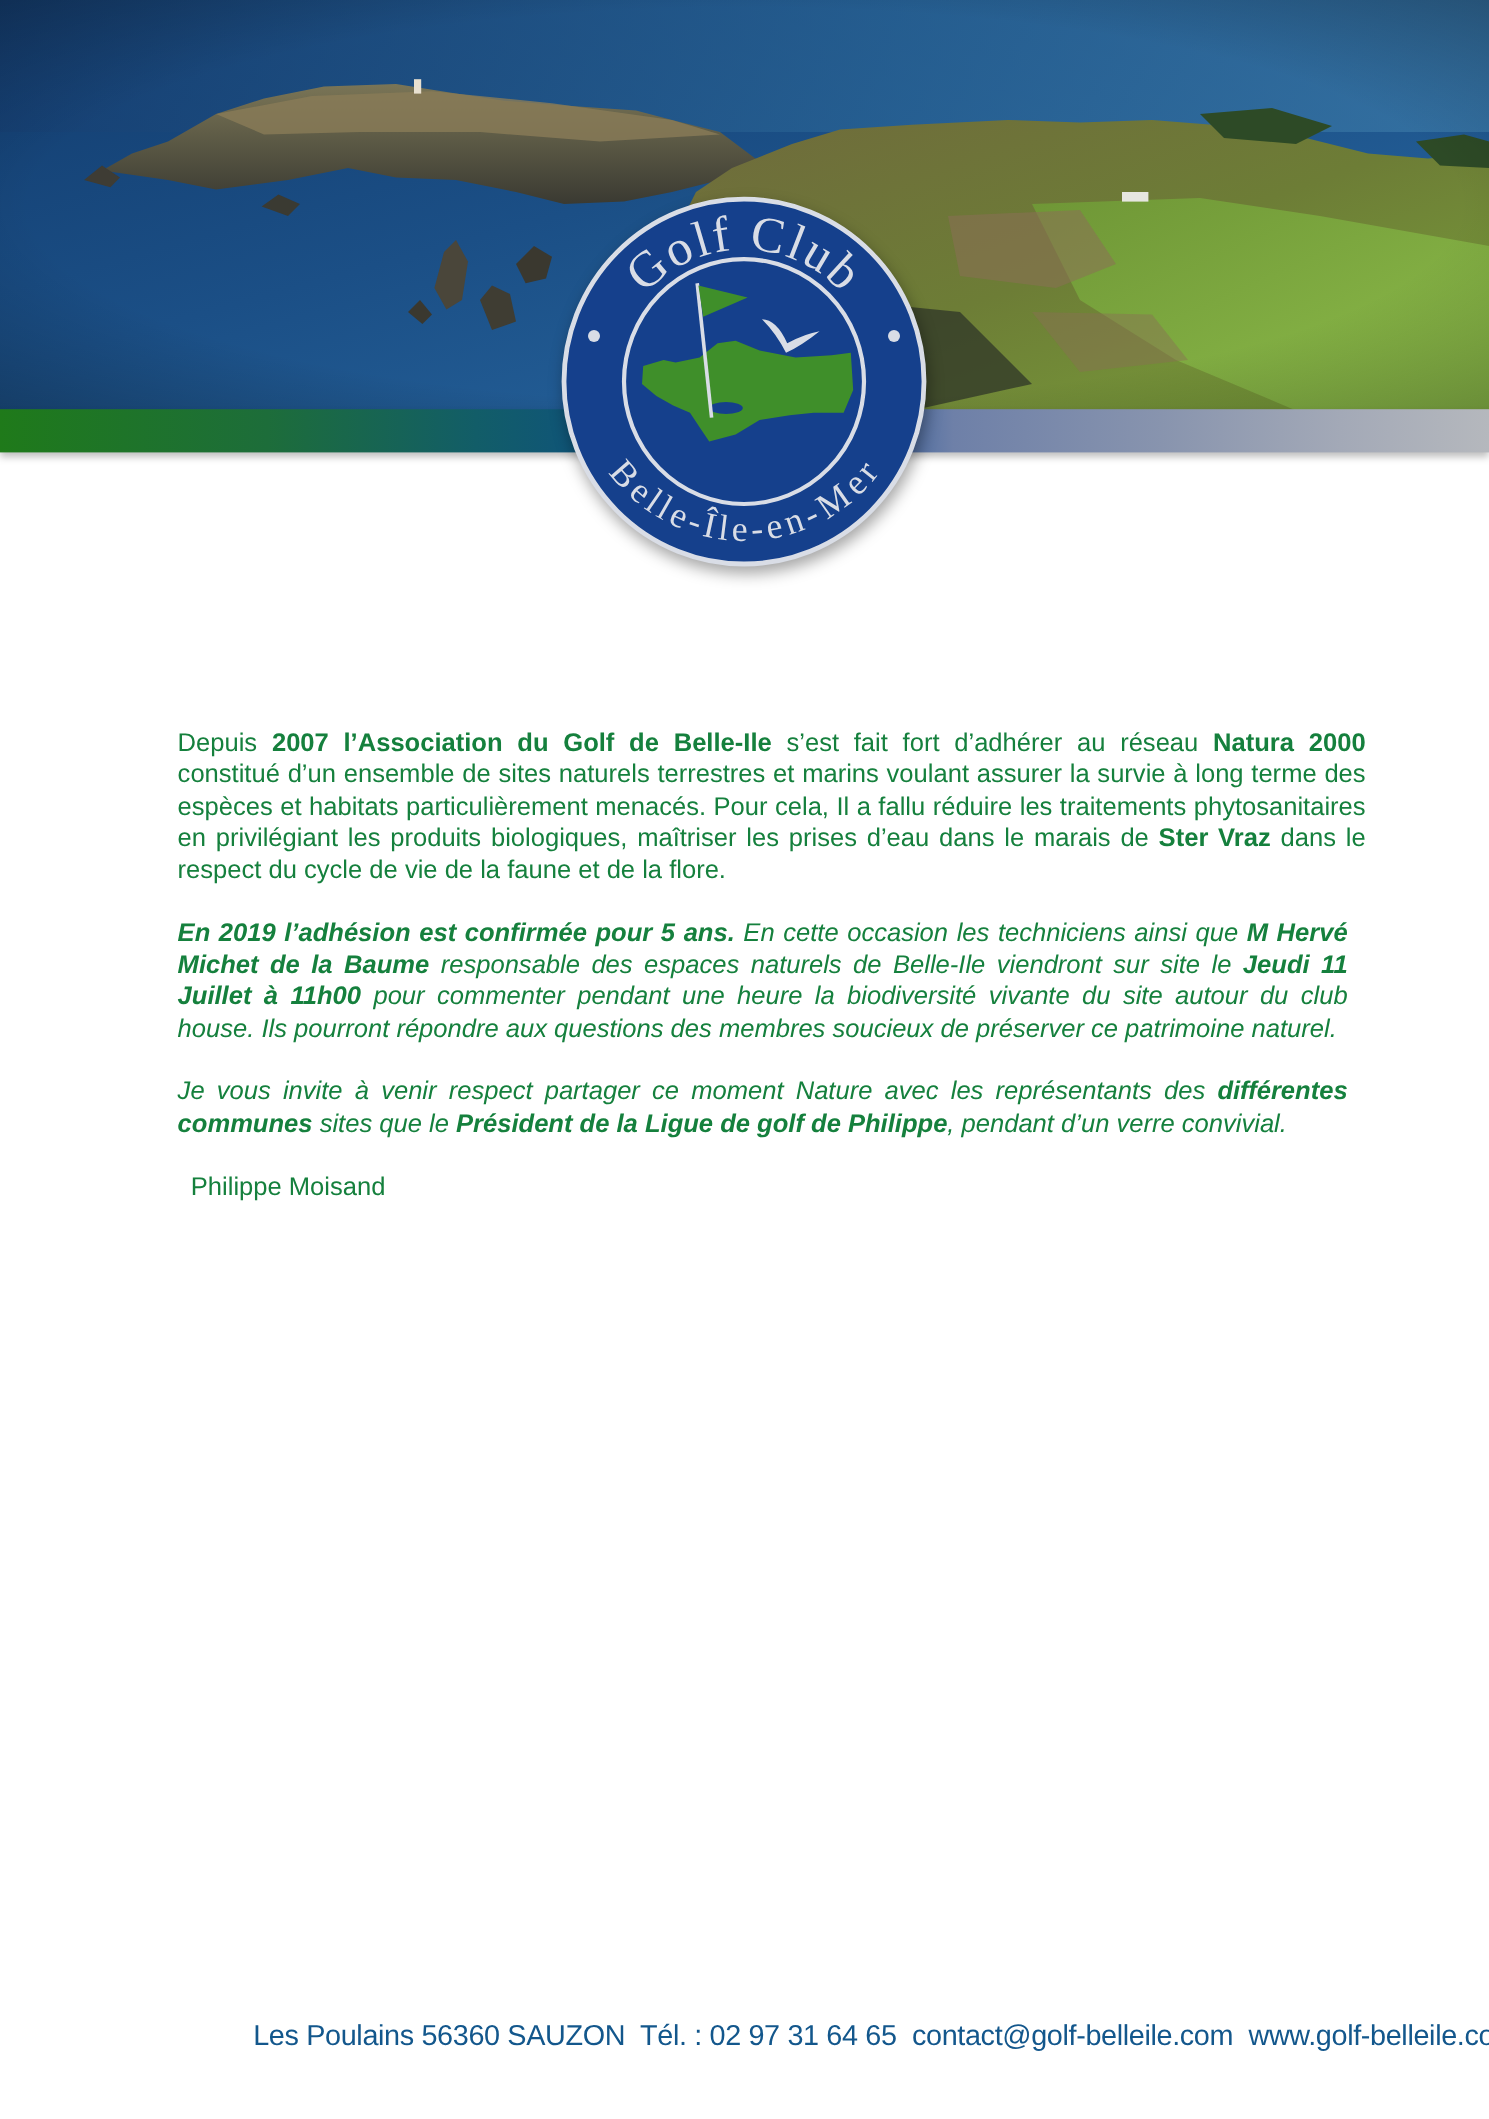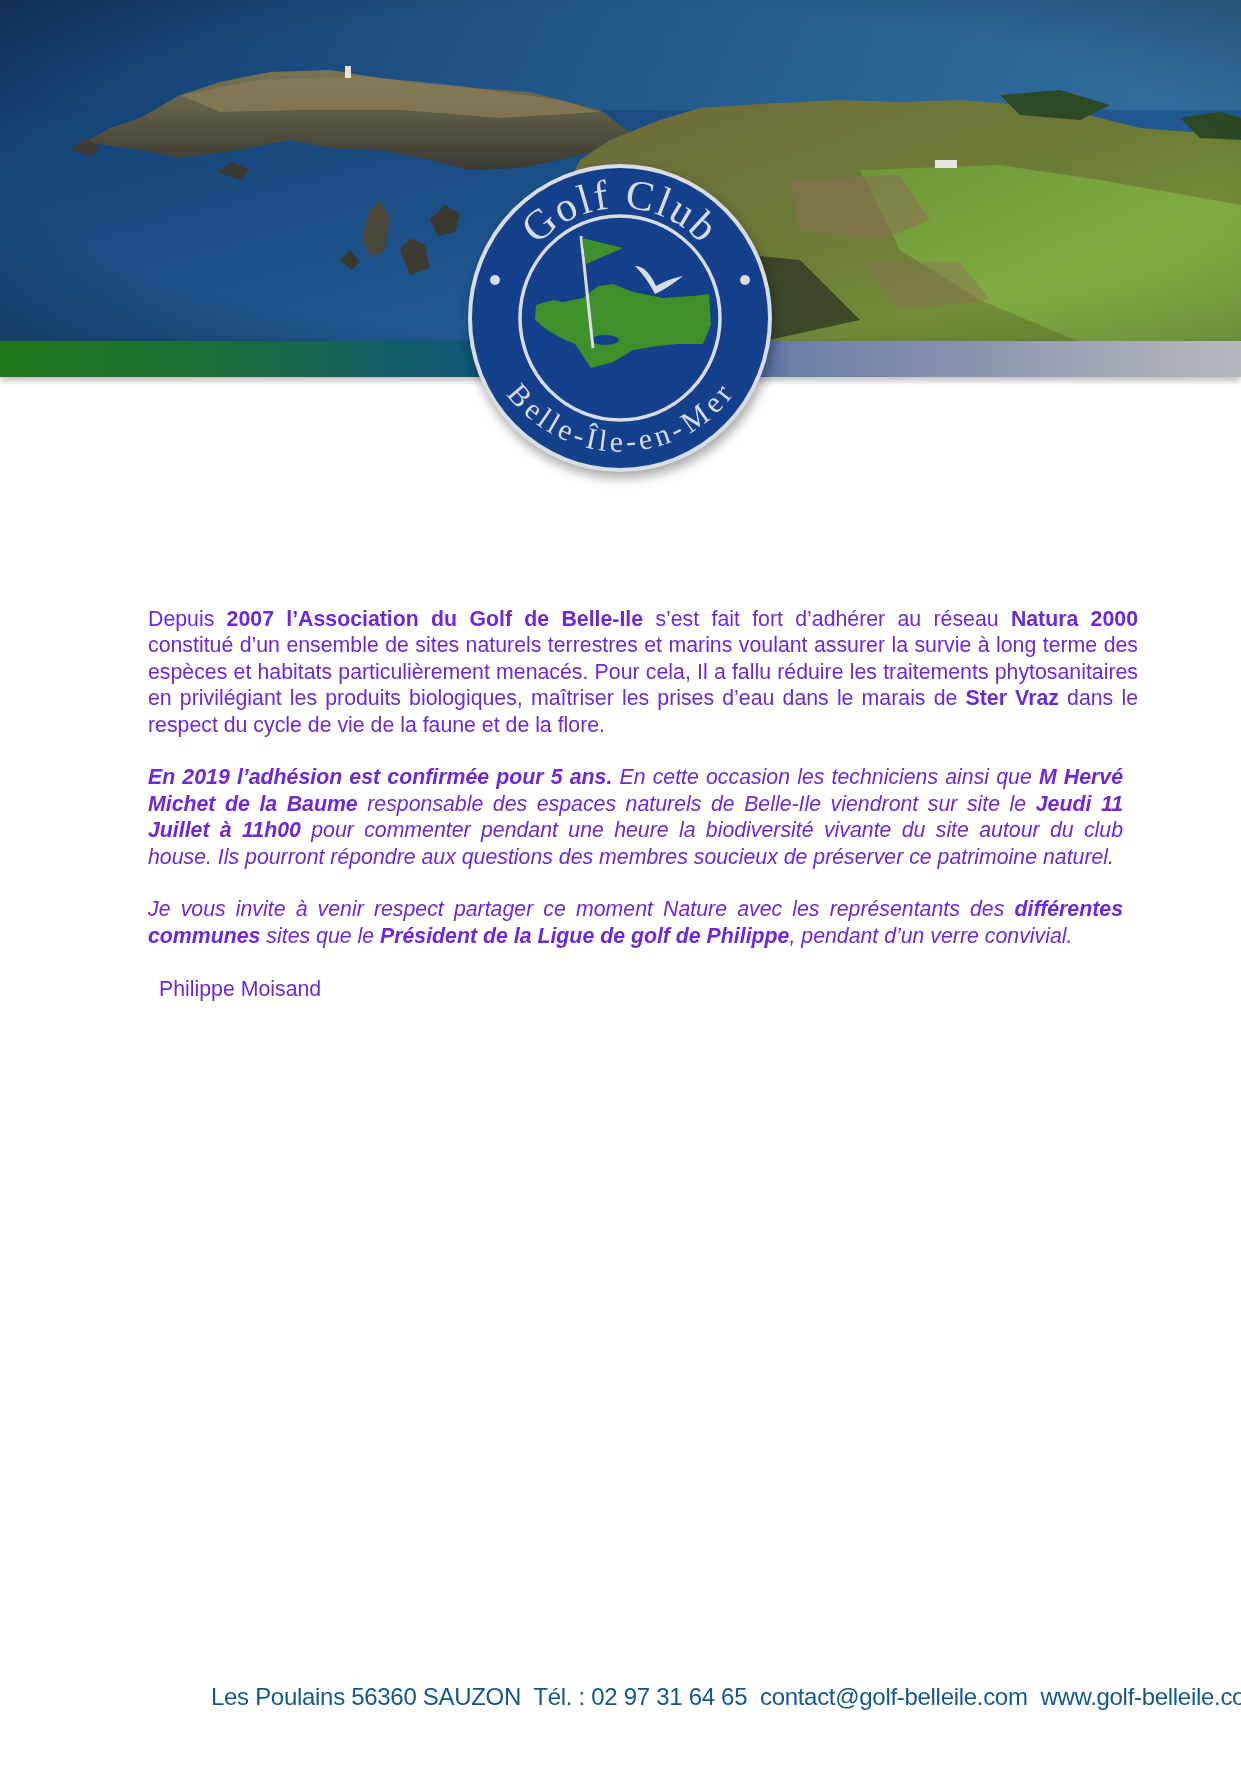--- a/index.html
+++ b/index.html
@@ -37,21 +37,21 @@
       position: absolute;
       left: 463px; top: 160px;
       width: 314px; height: 316px;
     }
     .logo svg { display: block; filter: drop-shadow(2px 6px 6px rgba(0,0,0,0.35)); }
     
     .letter {
       position: absolute;
       left: 148px; top: 606px;
       width: 990px;
-      color: #6d28d9;
+      color: #15803d;
       font-size: 21.3px;
       line-height: 26.4px;
     }
     .letter p {
       margin: 0 0 26.4px 0;
       text-align: justify;
     }
     .letter p.para2 { width: 975px; font-style: italic; }
     .letter b { font-weight: bold; }
     .letter .line { display: block; }

